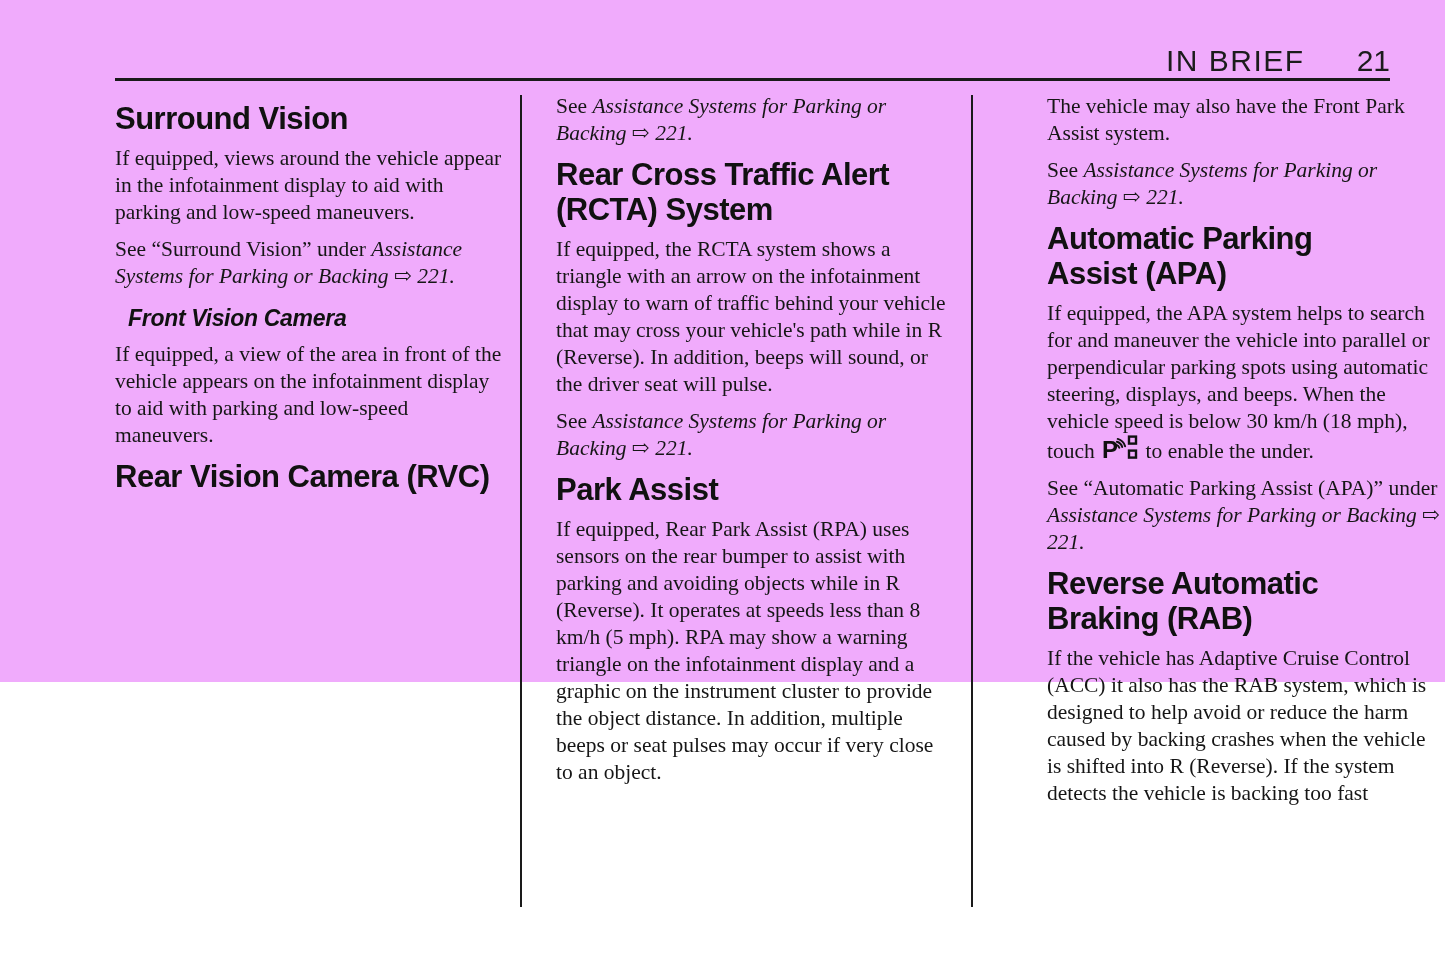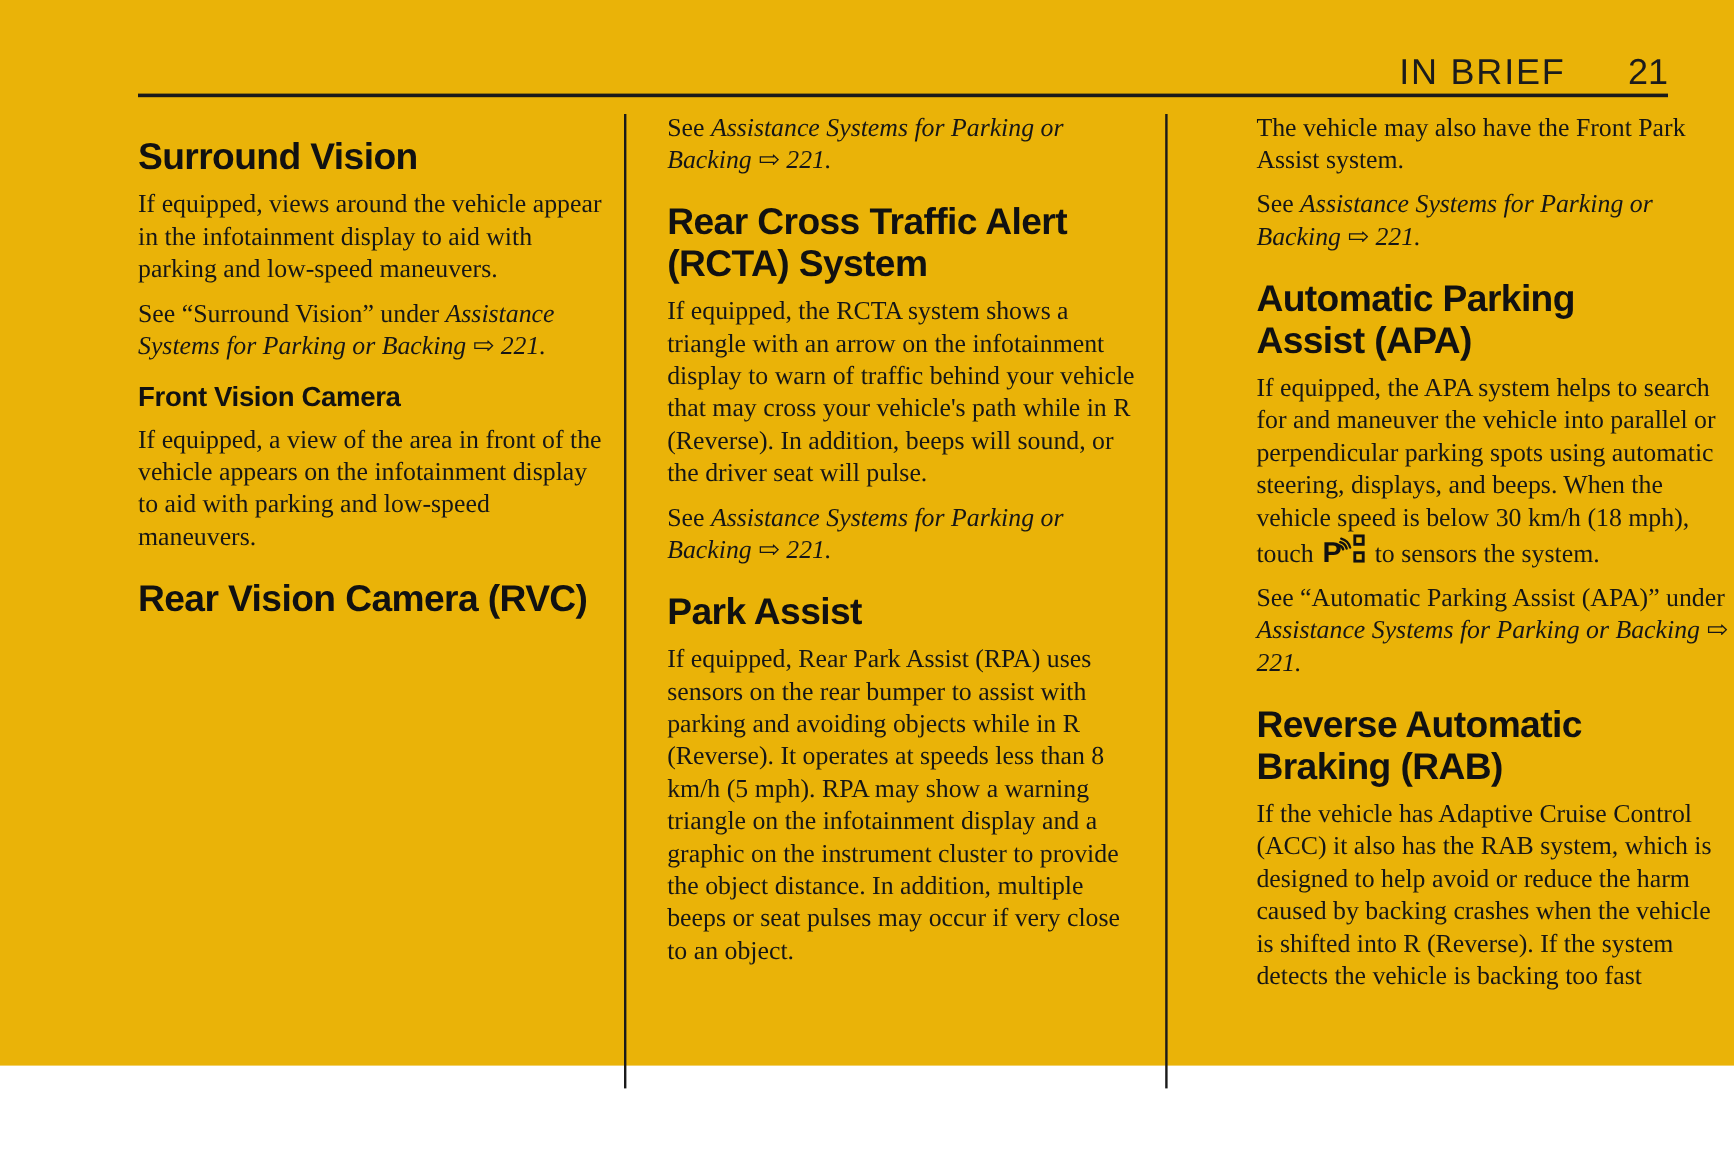--- a/index.html
+++ b/index.html
@@ -1,35 +1,35 @@
 <!DOCTYPE html>
 <html><head>
 <meta charset="utf-8">
 <style>
   html,body{margin:0;padding:0;background:#ffffff;}
   body{width:1445px;height:965px;overflow:hidden;}
-  .page{position:relative;width:1445px;height:888px;background:#eab308;
+  .page{position:relative;width:1445px;height:682px;background:#f0abfc;
         font-family:"Liberation Serif","DejaVu Serif",serif;color:#161616;}
   .running-head{position:absolute;top:44px;left:115px;width:1275px;text-align:right;
         font-family:"Liberation Sans","DejaVu Sans",sans-serif;
         font-size:30px;letter-spacing:1.5px;color:#1c1c1c;white-space:nowrap;}
   .running-head .pagenum{margin-left:52px;letter-spacing:0;}
   .hrule{position:absolute;left:115px;top:78px;width:1275px;height:3px;background:#1a1a1a;}
   .vrule{position:absolute;top:95px;height:812px;width:2px;background:#1a1a1a;}
   .vrule.v1{left:520px;}
   .vrule.v2{left:971px;}
   .col{position:absolute;top:93px;width:396px;font-size:21.5px;line-height:27px;}
   .col.c1{left:115px;}
   .col.c2{left:556px;}
   .col.c3{left:1047px;}
   p{margin:0 0 10px 0;}
   .i{font-style:italic;}
   h2,h3{font-family:"Liberation Sans","DejaVu Sans",sans-serif;color:#111;font-weight:bold;}
-  h2{font-size:31px;line-height:35px;letter-spacing:-0.5px;margin:20px 0 9px 0;}
-  h3{font-size:23px;line-height:27px;letter-spacing:-0.3px;margin:15px 0 9px 0;}
+  h2{font-size:31px;line-height:35px;letter-spacing:-0.5px;margin:8px 0 9px 0;}
+  h3{font-size:23px;line-height:27px;letter-spacing:-0.3px;margin:15px 0 9px 13px;font-style:italic;}
   .apa-icon{display:inline-block;vertical-align:-5px;margin:0 2px;}
   .apa-icon svg{display:block;}
 </style>
 </head>
 <body>
 
 <div class="page">
 
   <div class="running-head">
     <span>IN BRIEF</span><span class="pagenum">21</span>
@@ -76,21 +76,21 @@
             <text x="0" y="23" font-family="Liberation Sans, DejaVu Sans, sans-serif" font-weight="bold" font-size="24" fill="#111">P</text>
             <g fill="none" stroke="#111" stroke-width="2" stroke-linecap="round">
               <path d="M14.2 9.6 A4.5 4.5 0 0 1 17.3 12.8"></path>
               <path d="M14.9 6.8 A7.5 7.5 0 0 1 20.2 12.1"></path>
               <path d="M15.7 3.9 A10.5 10.5 0 0 1 23.1 11.3"></path>
             </g>
             <g fill="none" stroke="#111" stroke-width="2.4">
               <rect x="27" y="1.6" width="7" height="7"></rect>
               <rect x="27" y="15.6" width="7" height="7"></rect>
             </g>
-          </svg></span><span> to sensors the system.</span></p>
+          </svg></span><span> to enable the under.</span></p>
 
     <p><span>See “Automatic Parking Assist (APA)” under </span><span class="i">Assistance Systems for Parking or Backing</span><span> ⇨ </span><span class="i">221.</span></p>
 
     <h2><span>Reverse Automatic</span><br><span>Braking (RAB)</span></h2>
     <p>If the vehicle has Adaptive Cruise Control (ACC) it also has the RAB system, which is designed to help avoid or reduce the harm caused by backing crashes when the vehicle is shifted into R (Reverse). If the system detects the vehicle is backing too fast</p>
   </div>
 
 </div>
 
 </body></html>

